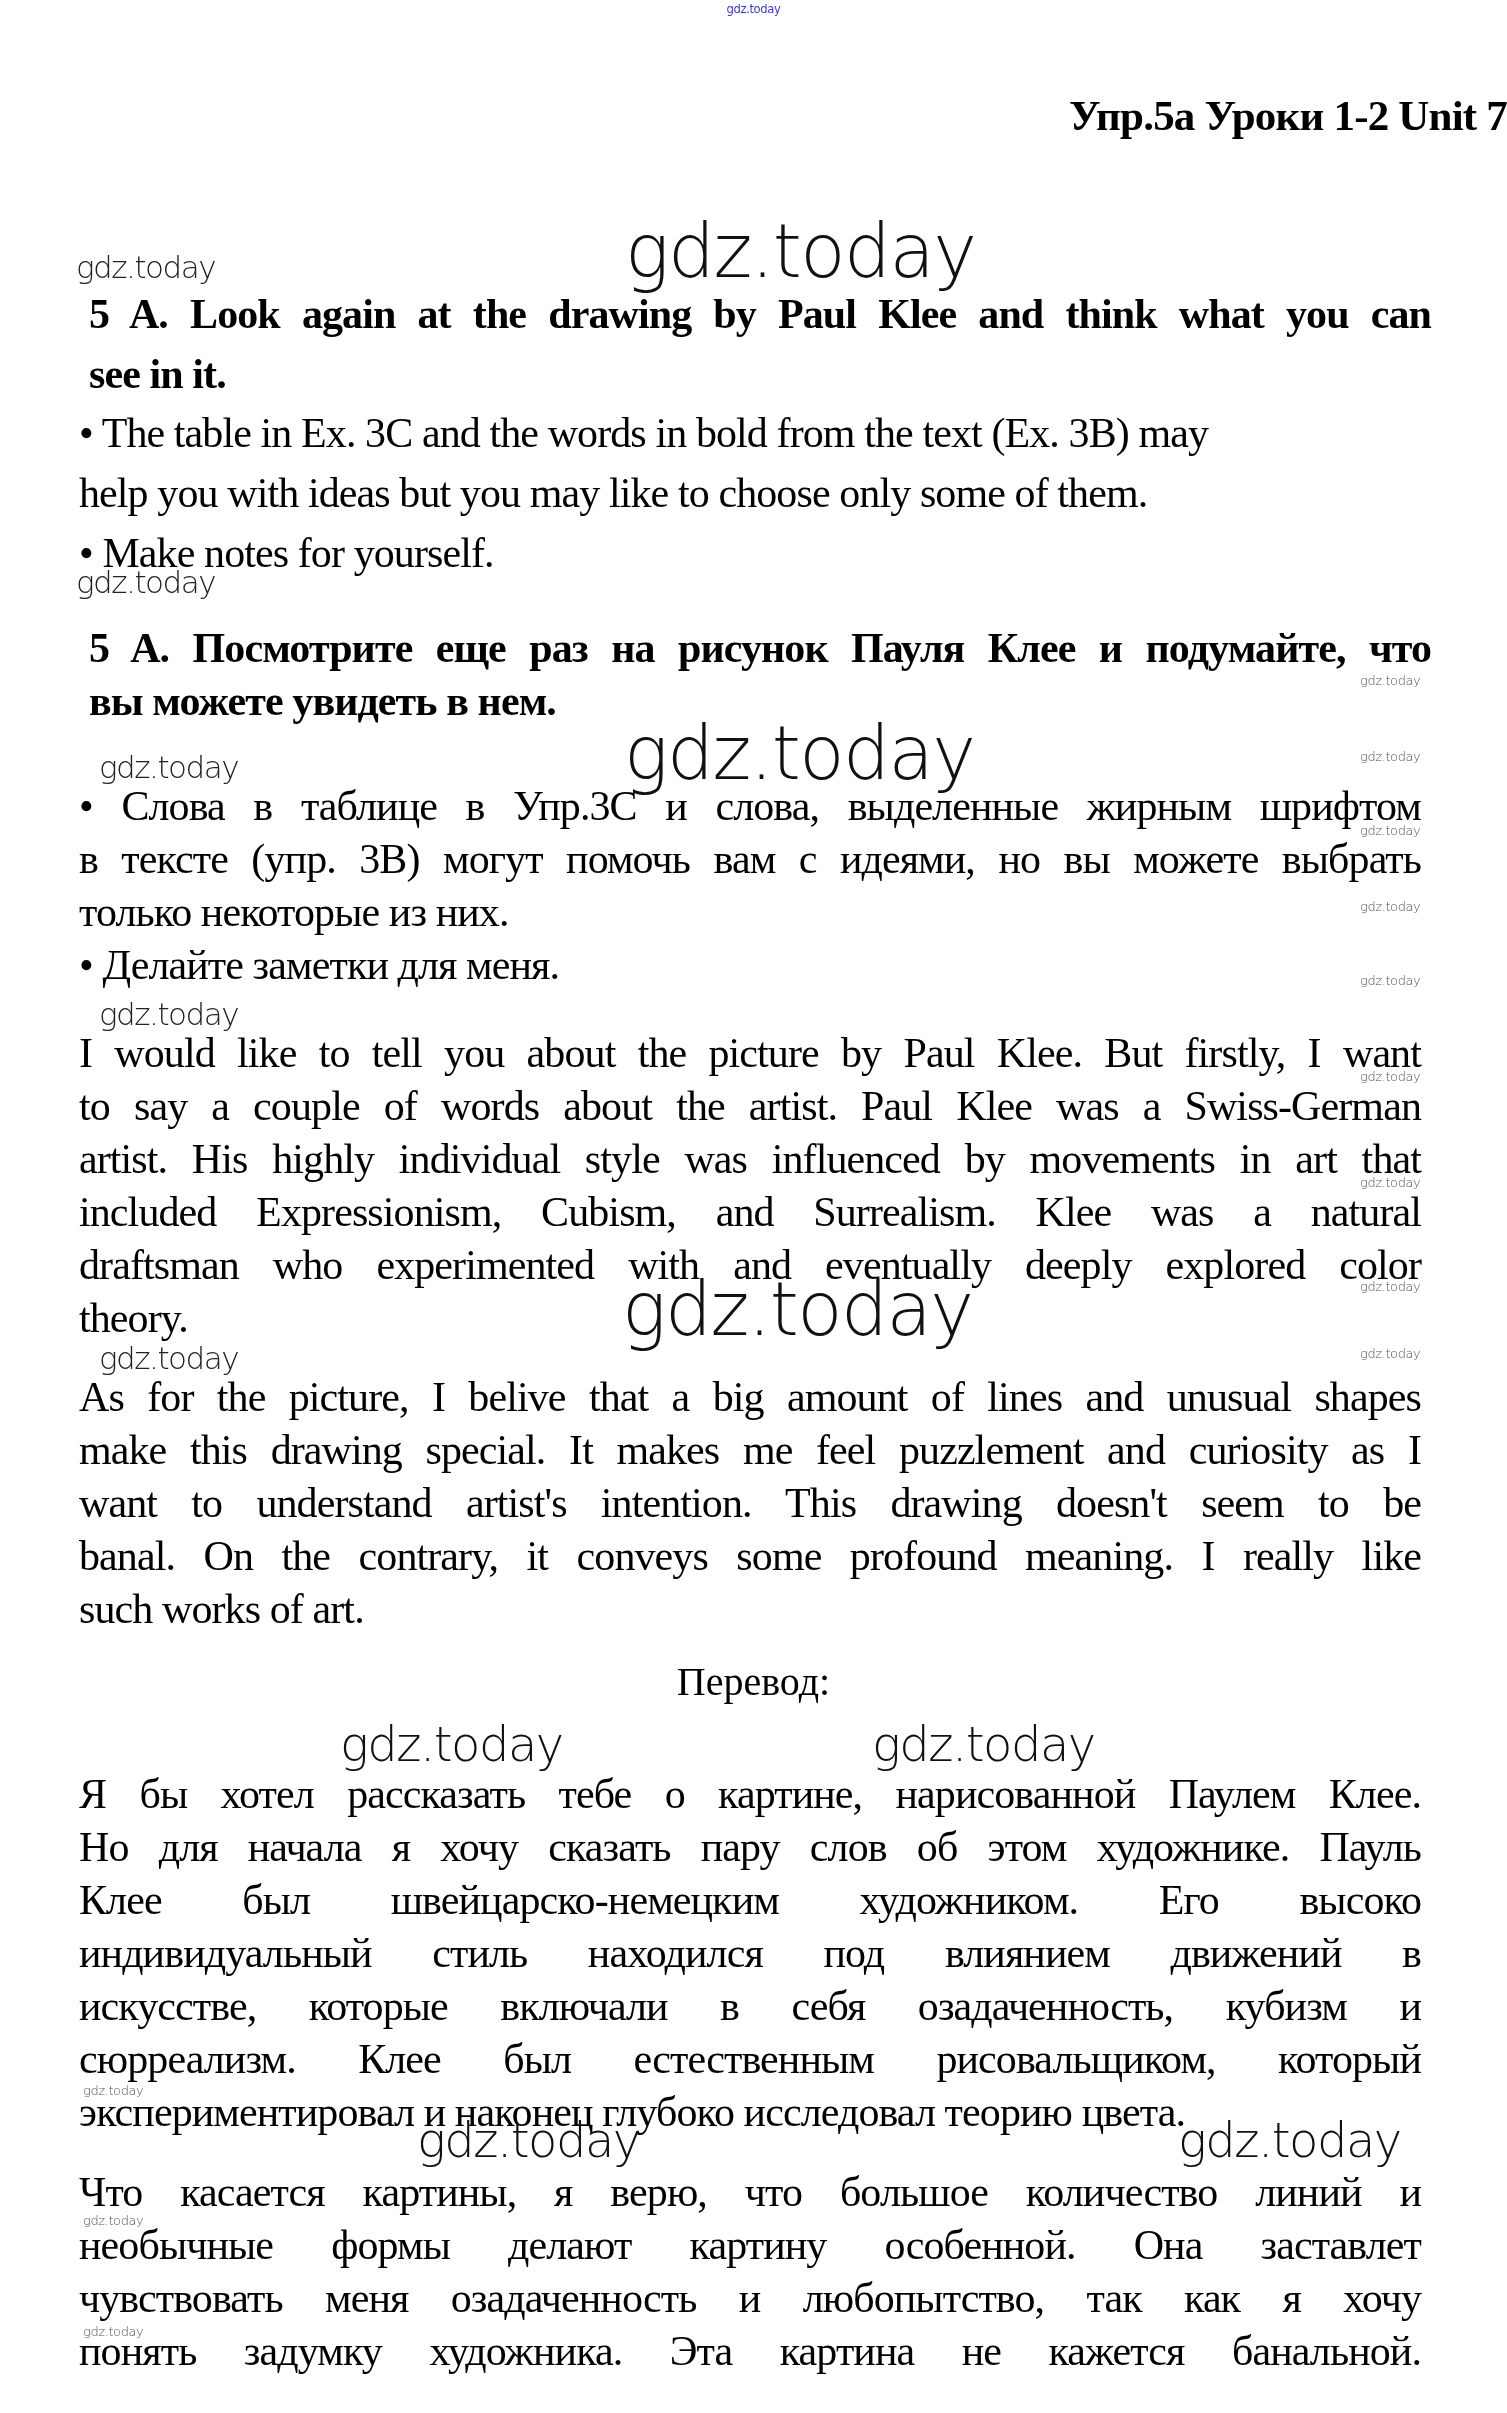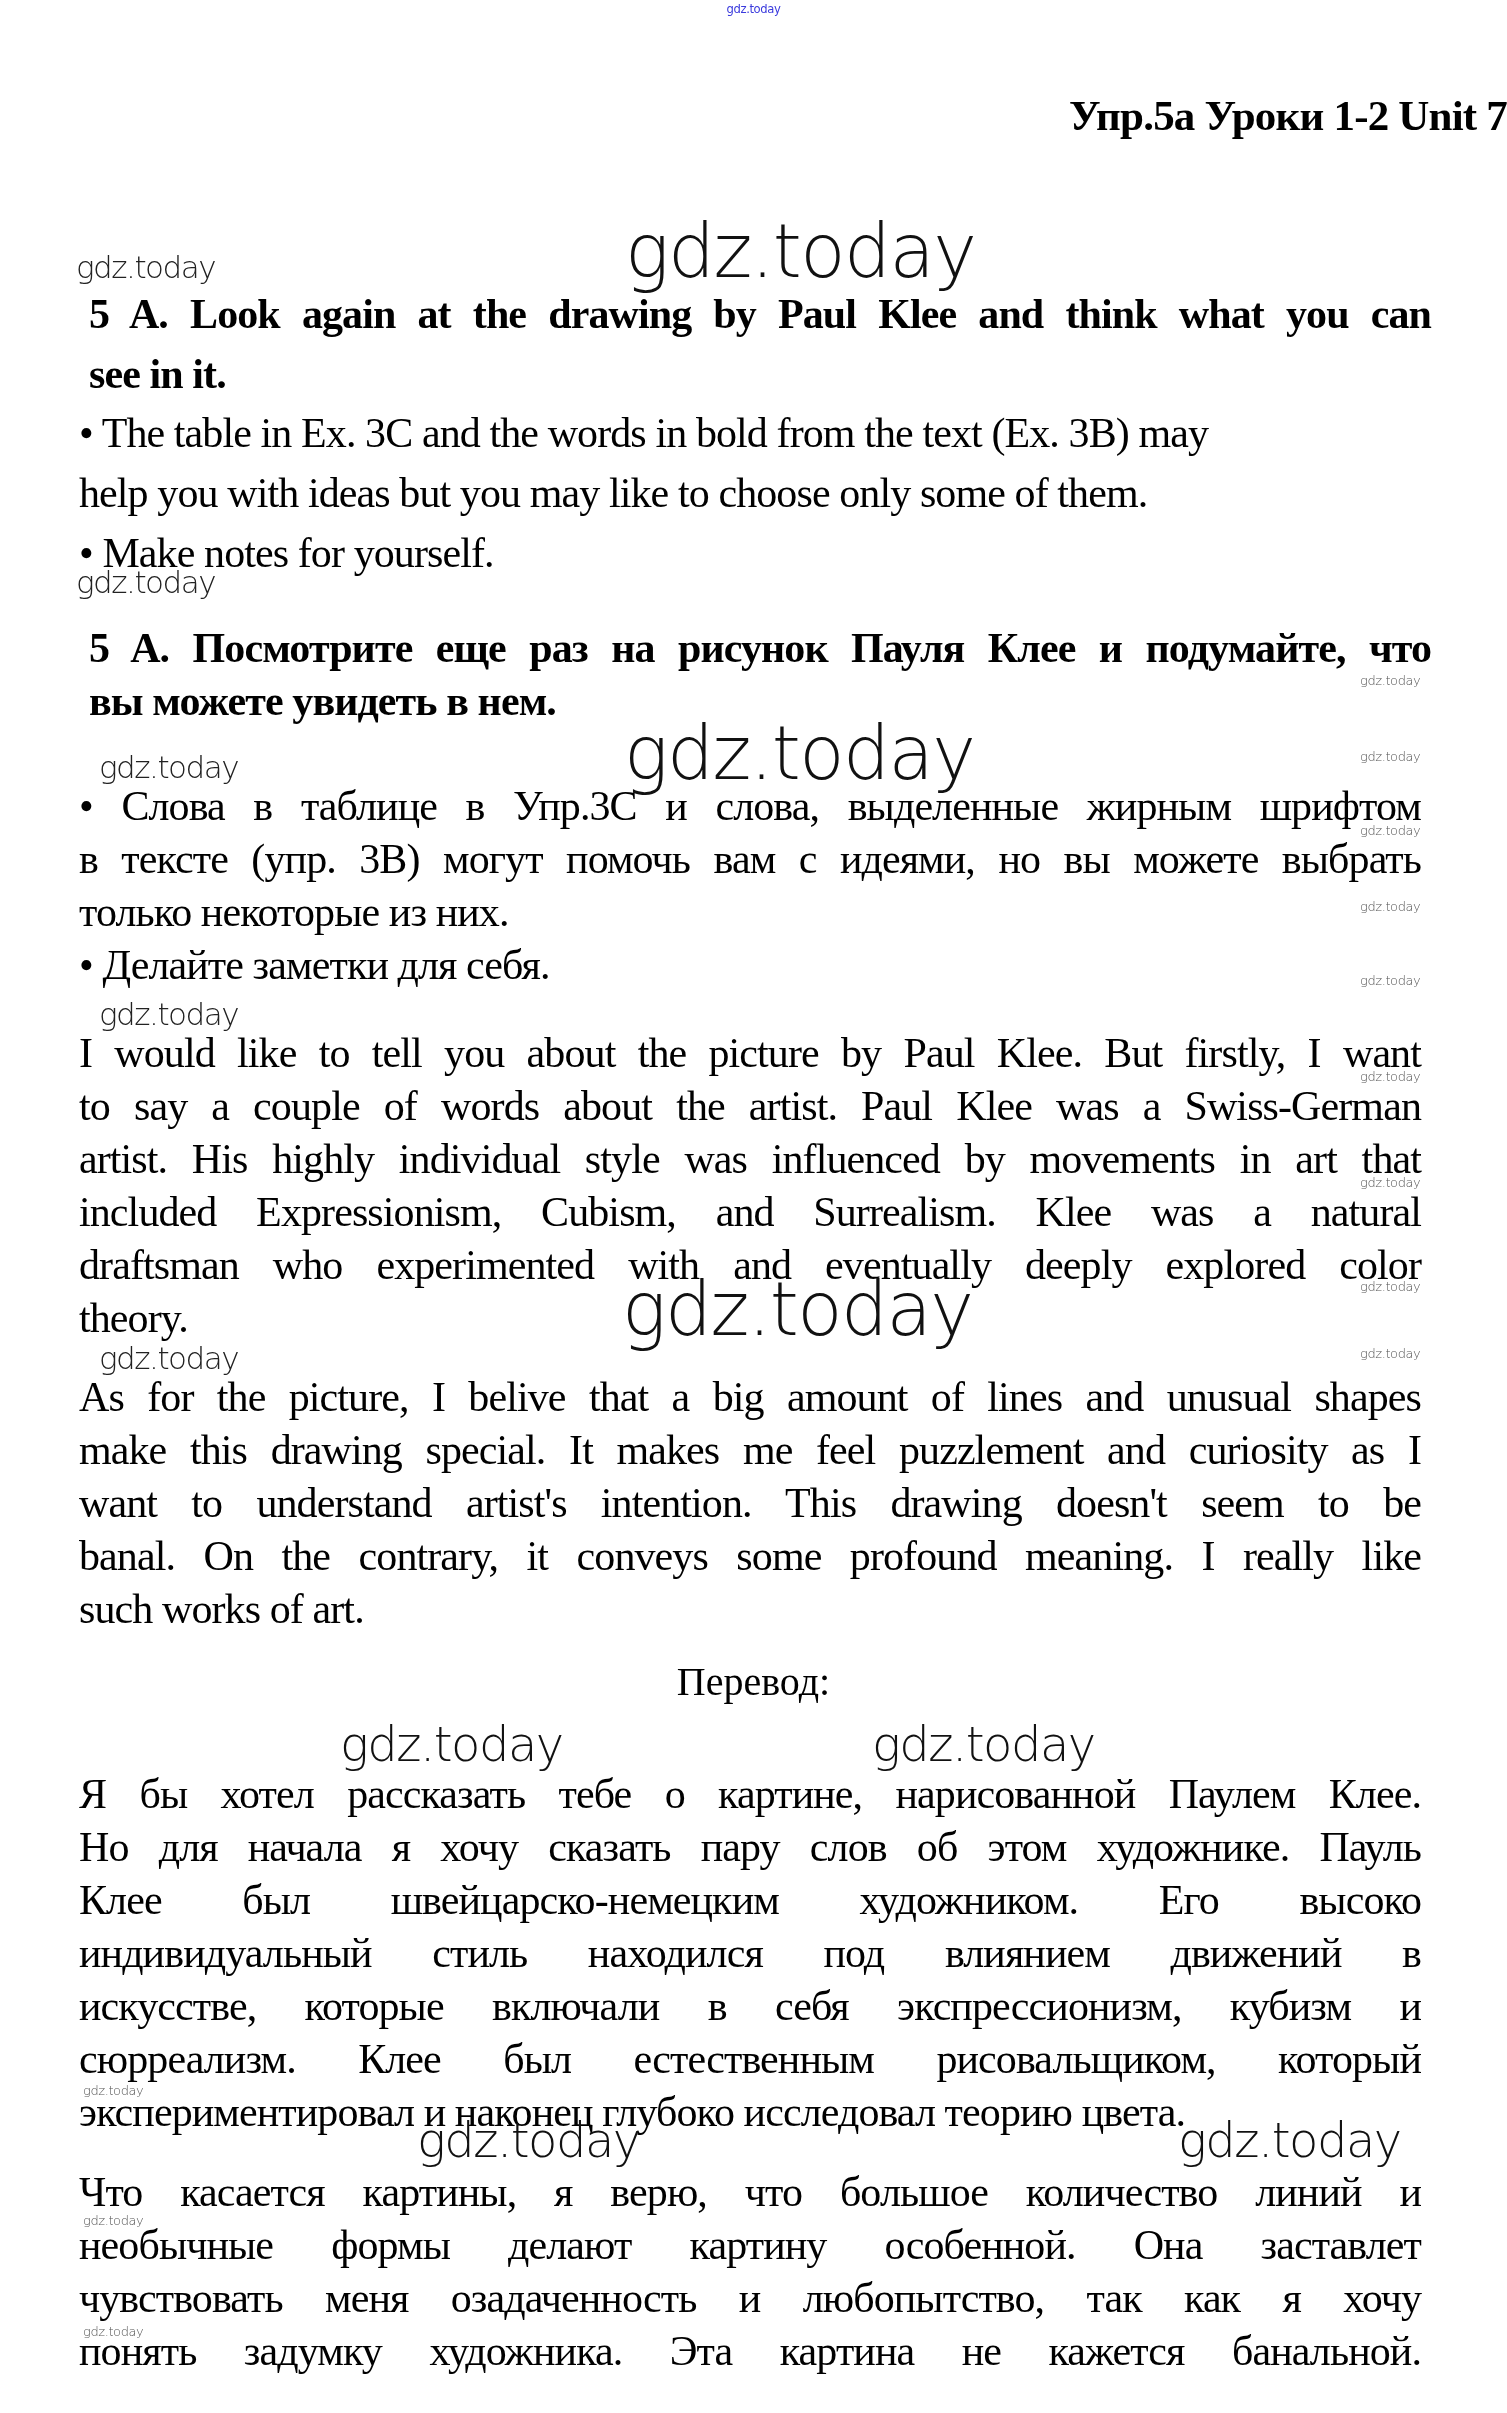--- a/index.html
+++ b/index.html
@@ -51,21 +51,21 @@
 </div>
 <div class="abs wm wm-xs" style="left:1360px;top:673px;">gdz.today</div>
 <div class="abs wm wm-big" style="left:624px;top:710px;">gdz.today</div>
 <div class="abs wm wm-xs" style="left:1360px;top:749px;">gdz.today</div>
 <div class="abs wm wm-sm" style="left:99px;top:749px;">gdz.today</div>
 
 <div class="abs para ru" style="top:780px;">
   <span class="line">• Слова в таблице в Упр.3С и слова, выделенные жирным шрифтом</span>
   <span class="line">в тексте (упр. 3В) могут помочь вам с идеями, но вы можете выбрать</span>
   <span class="line last">только некоторые из них.</span>
-  <span class="line last">• Делайте заметки для себя.</span>
+  <span class="line last">• Делайте заметки для меня.</span>
 </div>
 <div class="abs wm wm-xs" style="left:1360px;top:823px;">gdz.today</div>
 <div class="abs wm wm-xs" style="left:1360px;top:899px;">gdz.today</div>
 <div class="abs wm wm-xs" style="left:1360px;top:973px;">gdz.today</div>
 
 <div class="abs wm wm-sm" style="left:99px;top:996px;">gdz.today</div>
 <div class="abs para text" style="top:1027px;">
   <span class="line">I would like to tell you about the picture by Paul Klee. But firstly, I want</span>
   <span class="line">to say a couple of words about the artist. Paul Klee was a Swiss-German</span>
   <span class="line">artist. His highly individual style was influenced by movements in art that</span>
@@ -91,21 +91,21 @@
 <div class="abs center" style="top:1658px;">Перевод:</div>
 
 <div class="abs wm wm-mid" style="left:340px;top:1716px;">gdz.today</div>
 <div class="abs wm wm-mid" style="left:872px;top:1716px;">gdz.today</div>
 
 <div class="abs para ru" style="top:1768px;">
   <span class="line">Я бы хотел рассказать тебе о картине, нарисованной Паулем Клее.</span>
   <span class="line">Но для начала я хочу сказать пару слов об этом художнике. Пауль</span>
   <span class="line">Клее был швейцарско-немецким художником. Его высоко</span>
   <span class="line">индивидуальный стиль находился под влиянием движений в</span>
-  <span class="line">искусстве, которые включали в себя экспрессионизм, кубизм и</span>
+  <span class="line">искусстве, которые включали в себя озадаченность, кубизм и</span>
   <span class="line">сюрреализм. Клее был естественным рисовальщиком, который</span>
   <span class="line last">экспериментировал и наконец глубоко исследовал теорию цвета.</span>
 </div>
 <div class="abs wm wm-xs" style="left:83px;top:2083px;">gdz.today</div>
 <div class="abs wm wm-mid" style="left:417px;top:2112px;">gdz.today</div>
 <div class="abs wm wm-mid" style="left:1178px;top:2112px;">gdz.today</div>
 
 <div class="abs para ru" style="top:2166px;">
   <span class="line">Что касается картины, я верю, что большое количество линий и</span>
   <span class="line">необычные формы делают картину особенной. Она заставлет</span>

